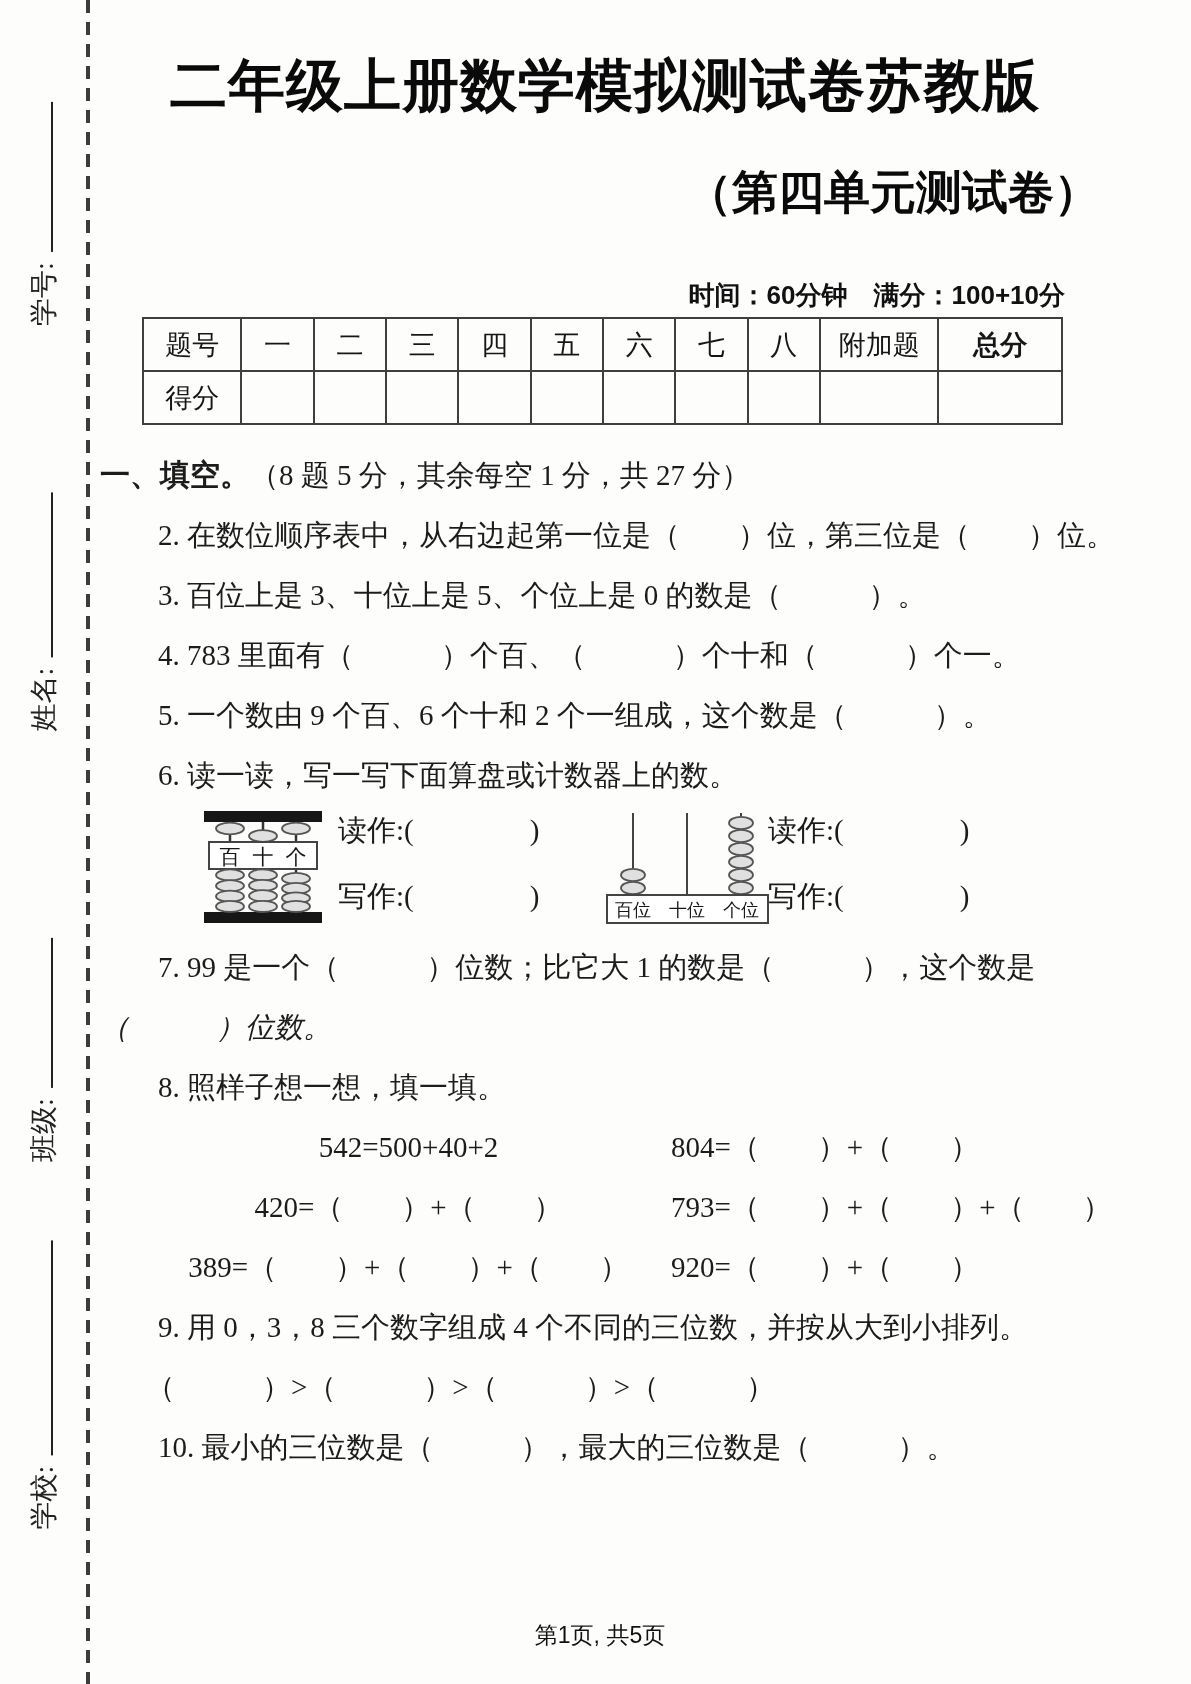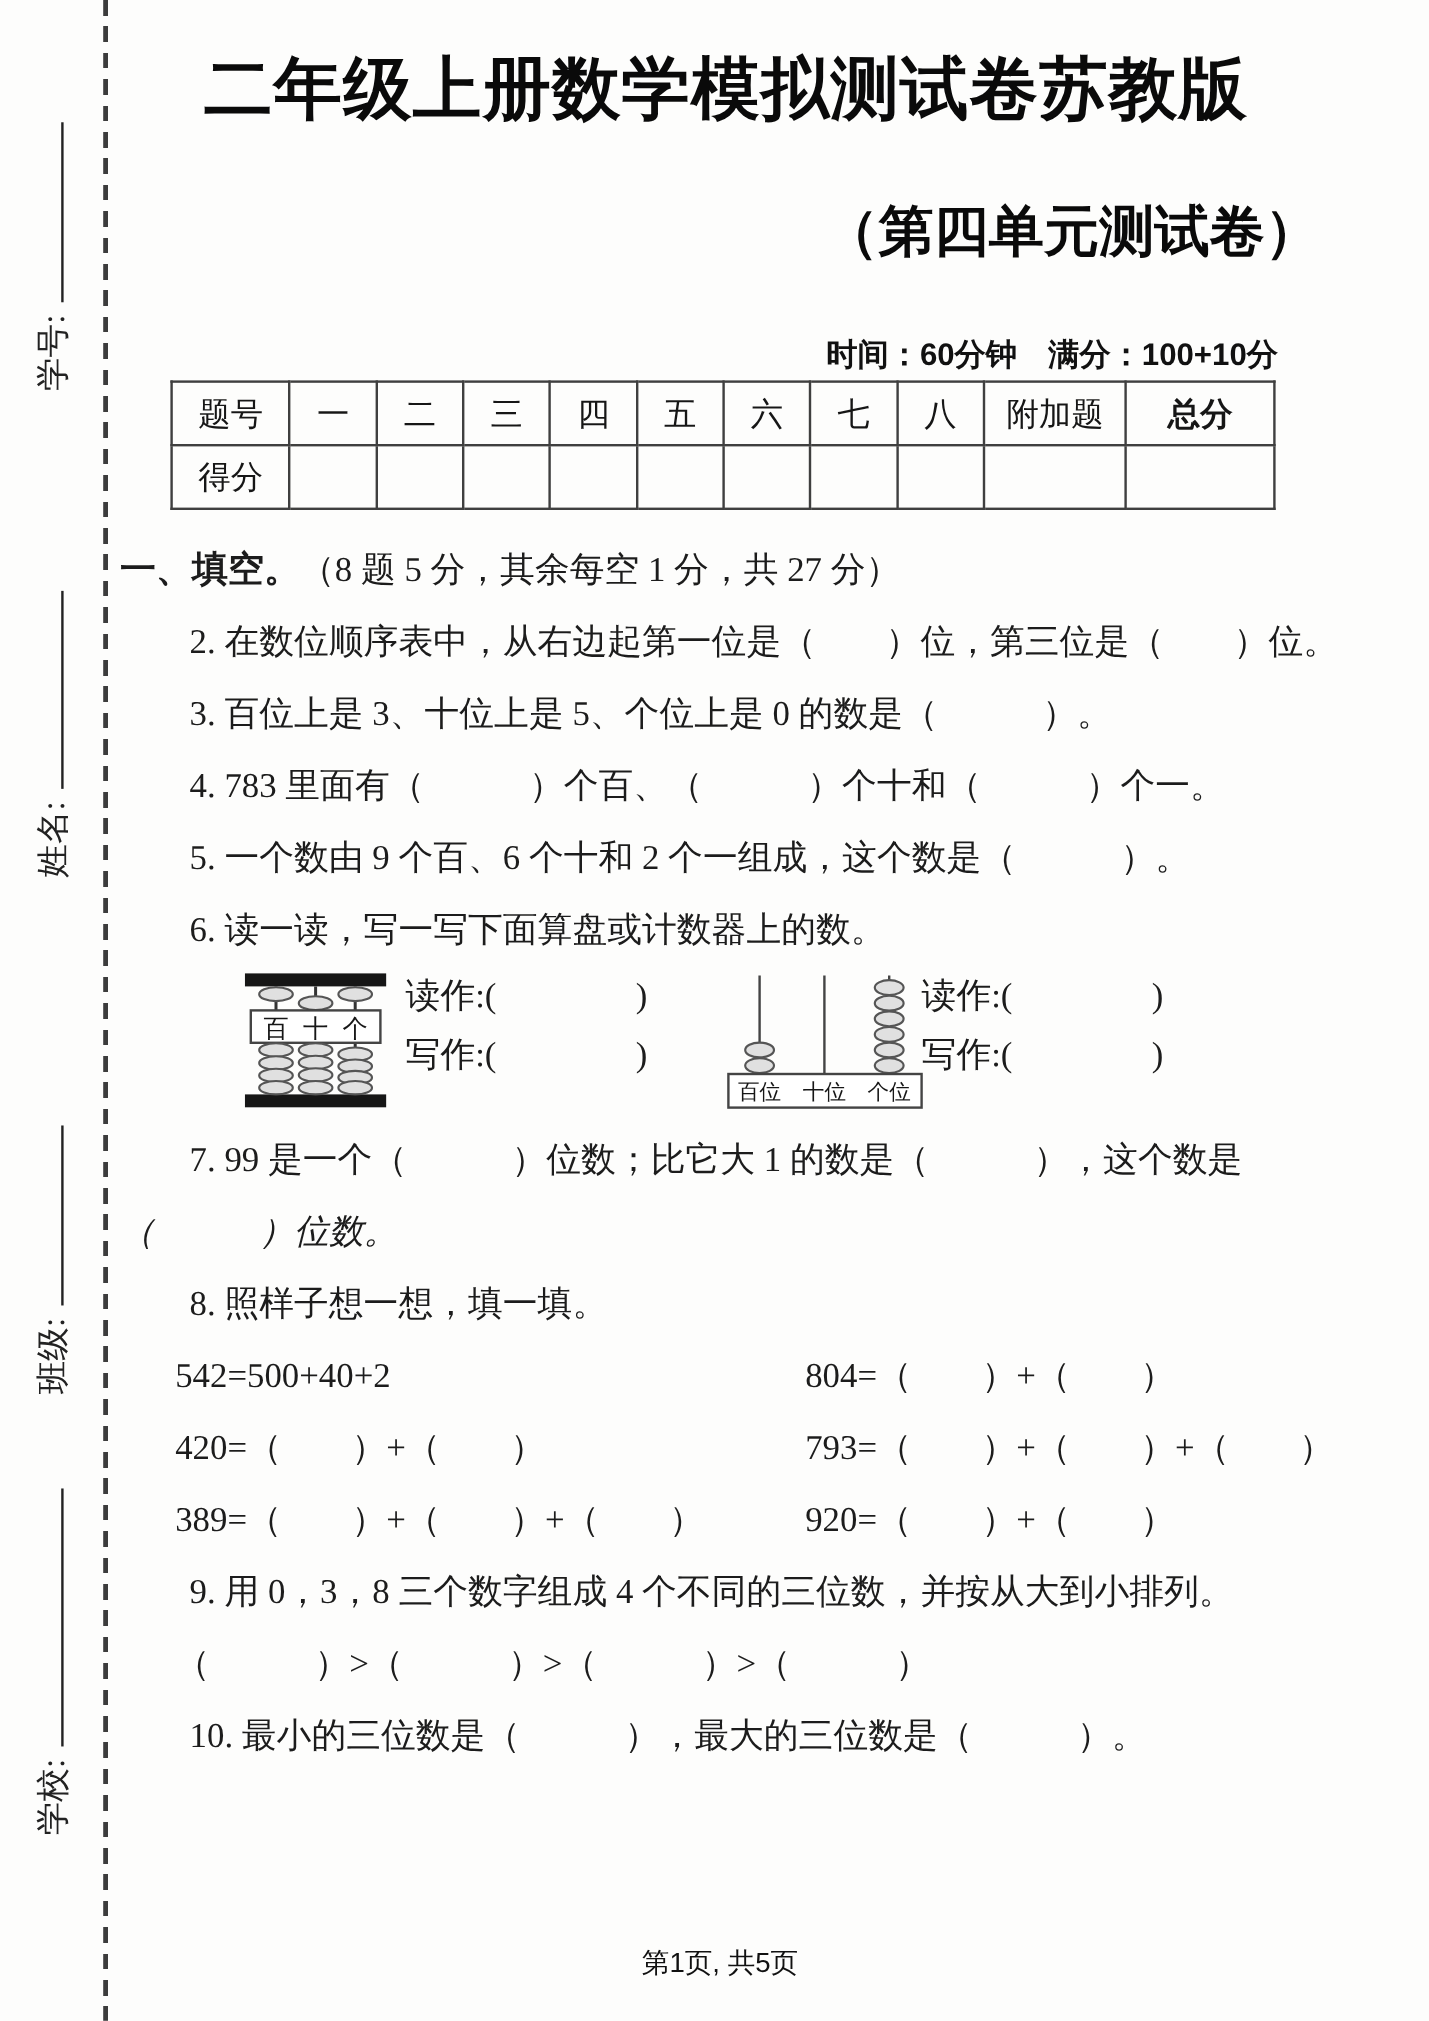--- a/index.html
+++ b/index.html
@@ -22,21 +22,21 @@
   .side-field .wline{
     display:inline-block;height:16px;margin-left:10px;
     border-bottom:2.5px solid #222;
   }
   .f-xuehao{left:44px;top:214px;} .f-xuehao .wline{width:150px;}
   .f-xingming{left:44px;top:612px;} .f-xingming .wline{width:165px;}
   .f-banji{left:44px;top:1050px;} .f-banji .wline{width:150px;}
   .f-xuexiao{left:44px;top:1385px;} .f-xuexiao .wline{width:215px;}
 
   .title{
-    position:absolute;left:110px;top:36px;width:990px;text-align:center;
+    position:absolute;left:110px;top:48px;width:990px;text-align:center;
     font-family:Liberation Mono, monospace;
     font-weight:900;font-size:57px;letter-spacing:1px;color:#0a0a0a;
   }
   .subtitle{
     position:absolute;left:110px;top:162px;width:990px;text-align:right;
     font-family:"Liberation Sans","DejaVu Sans",sans-serif;
     font-weight:900;font-size:46px;color:#0a0a0a;
   }
   .meta{
     position:absolute;top:278px;right:126px;
@@ -55,30 +55,30 @@
 
   .content{
     position:absolute;left:100px;top:445px;width:1020px;
     font-size:29px;line-height:60px;
   }
   .content p{margin:0;white-space:nowrap;}
   .sec-head b{font-size:30px;margin-top:16px;}
   .q{padding-left:58px;}
   .noindent{padding-left:0;font-style:italic;}
   .eq-row{padding-left:46px;display:flex;white-space:nowrap;}
-  .eq-row .c1{width:525px;flex:0 0 525px;}
+  .eq-row .c1{width:525px;flex:0 0 525px;text-align:center;}
   .ans-row{padding-left:46px;}
 
   .fig-row{position:relative;height:126px;margin:4px 0 2px 0;}
   .fig-abacus{position:absolute;left:104px;top:2px;}
   .fig-counter{position:absolute;left:505px;top:2px;}
   .rw{position:absolute;top:0;font-size:29px;}
   .rw-1{left:238px;} .rw-2{left:668px;}
   .rw p{margin:0;line-height:38px;}
-  .rw p:first-child{margin-top:2px;margin-bottom:11px;}
+  .rw p:first-child{margin-top:2px;margin-bottom:28px;}
 
   .footer{
     position:absolute;left:100px;top:1620px;width:1000px;text-align:center;
     font-family:"Liberation Sans","DejaVu Sans",sans-serif;
     font-size:23px;color:#111;
   }
   svg text{font-family:"Liberation Serif","DejaVu Serif",serif;fill:#161616;}
 </style>
 </head>
 <body>

